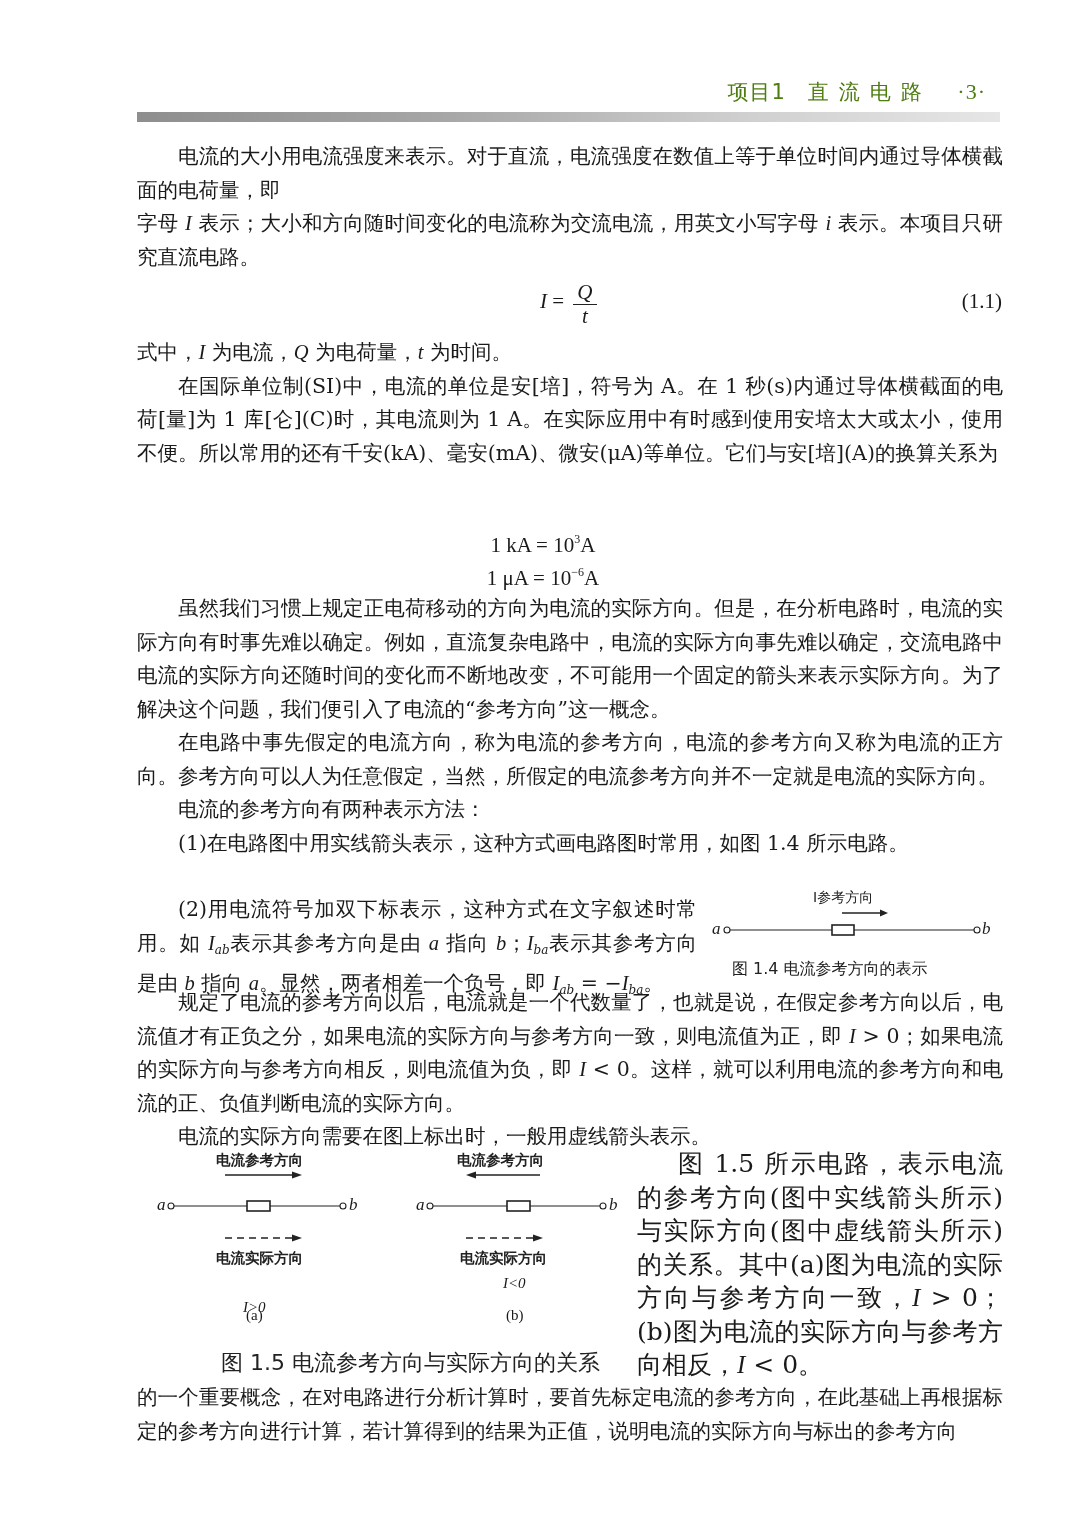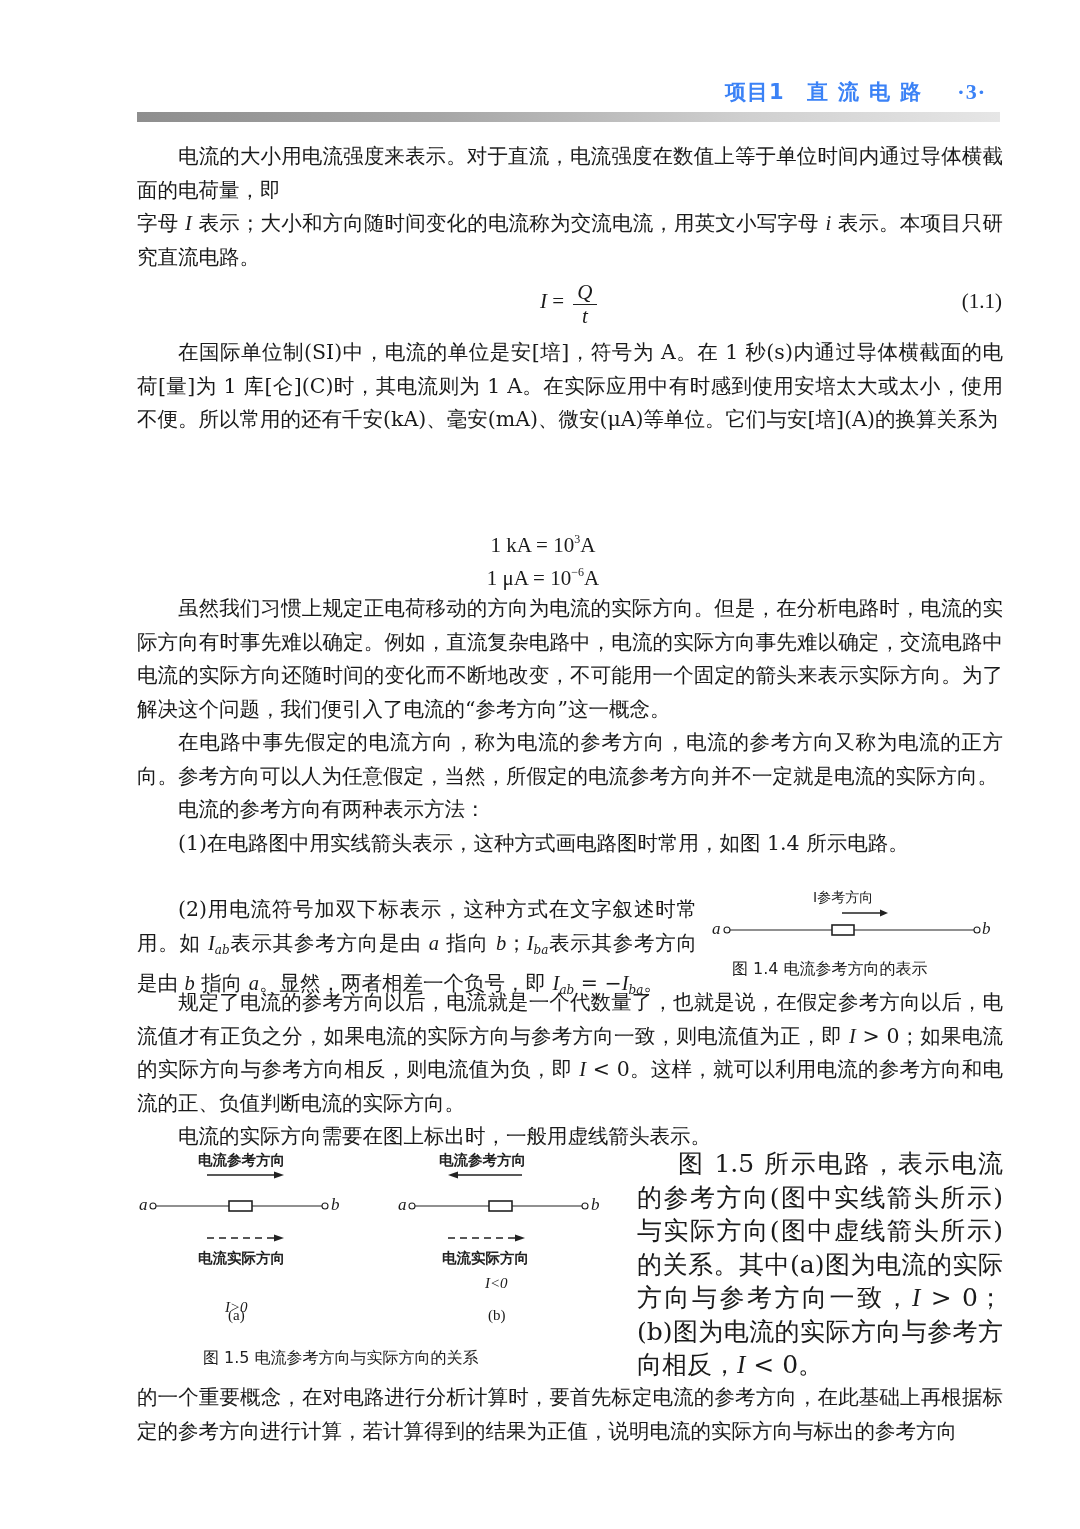--- a/index.html
+++ b/index.html
@@ -7,21 +7,21 @@
       width: 1080px; height: 1529px; position: relative; overflow: hidden;
       font-family: "DejaVu Serif", "Liberation Serif", serif;
       color: #1a1a1a;
     }
     .header {
       position: absolute; left: 0; top: 70px; width: 1080px; height: 40px;
     }
     .header-title {
       position: absolute; right: 94px; top: 8px;
       font-family: "DejaVu Sans", "Liberation Sans", sans-serif;
-      font-weight: bold; font-size: 21px; letter-spacing: 1px; color: #3b82f6;
+      font-weight: normal; font-size: 21px; letter-spacing: 1px; color: #4d7c0f;
       white-space: nowrap;
     }
     .header-title .chapter { margin-right: 14px; }
     .header-title .section { letter-spacing: 10px; margin-right: 18px; }
     .header-title .pageno { font-family: "Liberation Serif", serif; font-size: 22px; }
     .header-bar {
       position: absolute; left: 137px; top: 112px; width: 863px; height: 10px;
       background: linear-gradient(to right, #8e8e8e 0%, #a6a6a6 35%, #cfcfcf 70%, #e6e6e6 100%);
     }
     .text {
@@ -37,21 +37,21 @@
     .eq {
       position: absolute; font-family: "Liberation Serif", serif; font-size: 21px;
     }
     .frac { display: inline-block; vertical-align: middle; text-align: center; margin-left: 4px; }
     .frac .num { display: block; border-bottom: 1.3px solid #222; padding: 0 4px; font-style: italic; line-height: 24px; }
     .frac .den { display: block; font-style: italic; line-height: 22px; }
     .eqno { position: absolute; right: 78px; top: 289px; font-family: "Liberation Serif", serif; font-size: 21px; text-align: center; }
     .units { position: absolute; left: 3px; width: 1080px; text-align: center; font-family: "Liberation Serif", serif; font-size: 21px; margin-top: 36px; }
     .units div { height: 33px; }
     .fig14 { position: absolute; left: 710px; top: 885px; width: 290px; height: 95px; }
-    .fig15 { position: absolute; left: 122px; top: 1145px; width: 480px; height: 230px; text-align: center; }
+    .fig15 { position: absolute; left: 140px; top: 1145px; width: 480px; height: 230px; text-align: center; }
     .caption { font-family: "DejaVu Sans", "Liberation Sans", sans-serif; font-size: 15.5px; color: #222; white-space: nowrap; }
     .side-text {
       position: absolute; left: 637px; top: 1147px; width: 366px;
       font-size: 25px; line-height: 33.5px; text-align: justify;
     }
   </style>
 </head>
 <body>
 
 <div class="header">
@@ -67,20 +67,21 @@
   <p class="p indent">电流的大小用电流强度来表示。对于直流，电流强度在数值上等于单位时间内通过导体横截面的电荷量，即</p>
   <p class="p"><span>字母 </span><span class="it">I</span><span> 表示；大小和方向随时间变化的电流称为交流电流，用英文小写字母 </span><span class="it">i</span><span> 表示。本项目只研究直流电路。</span></p>
 </div>
 
 <div class="eq" style="left:540px; top:280px;">
   <span class="it">I</span><span> = </span><span class="frac"><span class="num">Q</span><span class="den">t</span></span>
 </div>
 <div class="eqno">(1.1)</div>
 
 <div class="text" style="top:336px;">
+  <p class="p"><span>式中，</span><span class="it">I</span><span> 为电流，</span><span class="it">Q</span><span> 为电荷量，</span><span class="it">t</span><span> 为时间。</span></p>
   <p class="p indent">在国际单位制(SI)中，电流的单位是安[培]，符号为 A。在 1 秒(s)内通过导体横截面的电荷[量]为 1 库[仑](C)时，其电流则为 1 A。在实际应用中有时感到使用安培太大或太小，使用不便。所以常用的还有千安(kA)、毫安(mA)、微安(μA)等单位。它们与安[培](A)的换算关系为</p>
 </div>
 
 <div class="units" style="top:496px;">
   <div><span>1  kA = 10</span><span class="sup">3</span><span>A</span></div>
   <div><span>1  μA = 10</span><span class="sup">−6</span><span>A</span></div>
 </div>
 
 <div class="text" style="top:592px;">
   <p class="p indent">虽然我们习惯上规定正电荷移动的方向为电流的实际方向。但是，在分析电路时，电流的实际方向有时事先难以确定。例如，直流复杂电路中，电流的实际方向事先难以确定，交流电路中电流的实际方向还随时间的变化而不断地改变，不可能用一个固定的箭头来表示实际方向。为了解决这个问题，我们便引入了电流的“参考方向”这一概念。</p>
@@ -144,21 +145,21 @@
   <span class="caption" style="position:absolute; left:76px; top:104px; font-size:14.5px; font-weight:bold;">电流实际方向</span>
   <span class="it" style="position:absolute; left:103px; top:130px; font-size:15px;margin-top:24px;">I&gt;0</span>
   <span style="position:absolute; left:106px; top:162px; font-family:'Liberation Serif',serif; font-size:15px;">(a)</span>
   
   <span class="caption" style="position:absolute; left:317px; top:6px; font-size:14.5px; font-weight:bold;">电流参考方向</span>
   <span class="it" style="position:absolute; left:276px; top:50px; font-size:17px;">a</span>
   <span class="it" style="position:absolute; left:469px; top:50px; font-size:17px;">b</span>
   <span class="caption" style="position:absolute; left:320px; top:104px; font-size:14.5px; font-weight:bold;">电流实际方向</span>
   <span class="it" style="position:absolute; left:363px; top:130px; font-size:15px;">I&lt;0</span>
   <span style="position:absolute; left:366px; top:162px; font-family:'Liberation Serif',serif; font-size:15px;">(b)</span>
-  <span class="caption" style="position:absolute; left:81px; top:203px; font-size:16px;">图 1.5    电流参考方向与实际方向的关系</span>
+  <span class="caption" style="position:absolute; left:81px; top:203px; font-size:22px;">图 1.5    电流参考方向与实际方向的关系</span>
 </div>
 
 <div class="side-text">
   <p class="p indent" style="text-indent:41px;"><span>图 1.5 所示电路，表示电流的参考方向(图中实线箭头所示)与实际方向(图中虚线箭头所示)的关系。其中(a)图为电流的实际方向与参考方向一致，</span><span class="it">I</span><span> &gt; 0；(b)图为电流的实际方向与参考方向相反，</span><span class="it">I</span><span> &lt; 0。</span></p>
 </div>
 
 <div class="text" style="top:1381px;">
   <p class="p">的一个重要概念，在对电路进行分析计算时，要首先标定电流的参考方向，在此基础上再根据标定的参考方向进行计算，若计算得到的结果为正值，说明电流的实际方向与标出的参考方向</p>
 </div>
 

